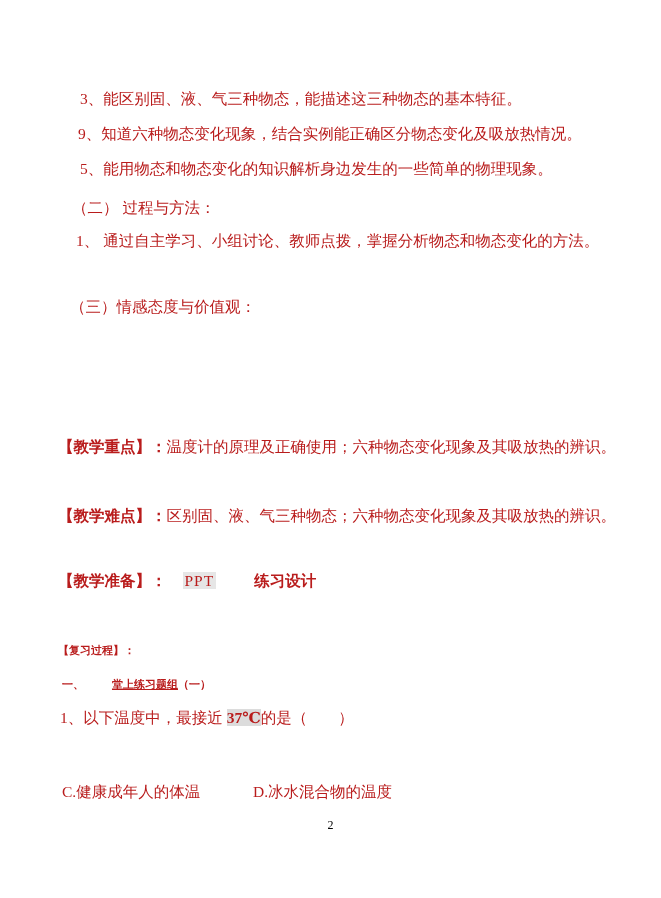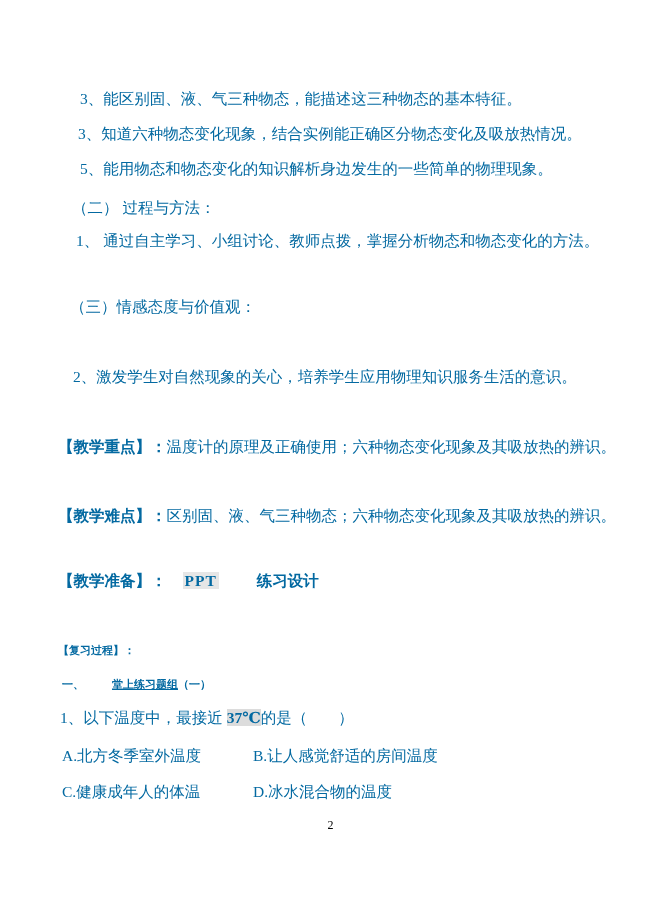--- a/index.html
+++ b/index.html
@@ -14,26 +14,26 @@
     background: #ffffff;
     overflow: hidden;
     font-family: "Liberation Serif", "DejaVu Serif", serif;
     color: #000000;
   }
   .line {
     position: absolute;
     white-space: nowrap;
     font-size: 15.5px;
     line-height: 20px;
-    color: #0369a1;
+    color: #b91c1c;
   }
   .b { font-weight: bold; }
   .hl { background: #dcdcdc; font-weight: bold; }
   .ppt {
-    font-weight: bold;
+    font-weight: normal;
     background: #e6e6e6;
     margin-left: 16px;
     letter-spacing: 1px;
     padding: 0 2px;
     margin-top: 16px;
   }
   .prep-item2 { font-weight: bold; margin-left: 38px; }
   .ex-num { font-weight: bold; margin-right: 28px; }
   .ex-title { font-weight: bold; text-decoration: underline; margin-top: 27px; }
   .ex-suffix { font-weight: bold; }
@@ -48,28 +48,27 @@
     font-size: 12px;
     line-height: 16px;
   }
 </style>
 </head>
 <body>
 
 <div class="page">
 
   <div class="line" style="top:89px;left:80px">3、能区别固、液、气三种物态，能描述这三种物态的基本特征。</div>
-  <div class="line" style="top:124px;left:78px">3、知道六种物态变化现象，结合实例能正确区分物态变化及吸放热情况。</div>
+  <div class="line" style="top:124px;left:78px">9、知道六种物态变化现象，结合实例能正确区分物态变化及吸放热情况。</div>
   <div class="line" style="top:159px;left:80px">5、能用物态和物态变化的知识解析身边发生的一些简单的物理现象。</div>
 
   <div class="line" style="top:198px;left:72px">（二） 过程与方法：</div>
   <div class="line" style="top:231px;left:76px">1、 通过自主学习、小组讨论、教师点拨，掌握分析物态和物态变化的方法。</div>
 
   <div class="line" style="top:297px;left:70px">（三）情感态度与价值观：</div>
-  <div class="line" style="top:367px;left:73px">2、激发学生对自然现象的关心，培养学生应用物理知识服务生活的意识。</div>
 
   <div class="line" style="top:437px;left:58px">
     <span class="b">【教学重点】：</span><span>温度计的原理及正确使用；六种物态变化现象及其吸放热的辨识。</span>
   </div>
 
   <div class="line" style="top:506px;left:58px">
     <span class="b">【教学难点】：</span><span>区别固、液、气三种物态；六种物态变化现象及其吸放热的辨识。</span>
   </div>
 
   <div class="line" style="top:571px;left:58px">
@@ -81,23 +80,20 @@
   </div>
 
   <div class="line heading-line" style="top:674px;left:62px">
     <span class="ex-num">一、</span><span class="ex-title">堂上练习题组</span><span class="ex-suffix">（一）</span>
   </div>
 
   <div class="line" style="top:708px;left:60px">
     <span>1、以下温度中，最接近 </span><span class="hl">37℃</span><span>的是（　　）</span>
   </div>
 
-  <div class="line" style="top:746px;left:62px">
-    <span class="opt-first">A.北方冬季室外温度</span><span>B.让人感觉舒适的房间温度</span>
-  </div>
 
   <div class="line" style="top:782px;left:62px">
     <span class="opt-first">C.健康成年人的体温</span><span>D.冰水混合物的温度</span>
   </div>
 
   <div class="pagenum">2</div>
 
 </div>
 
 </body></html>

